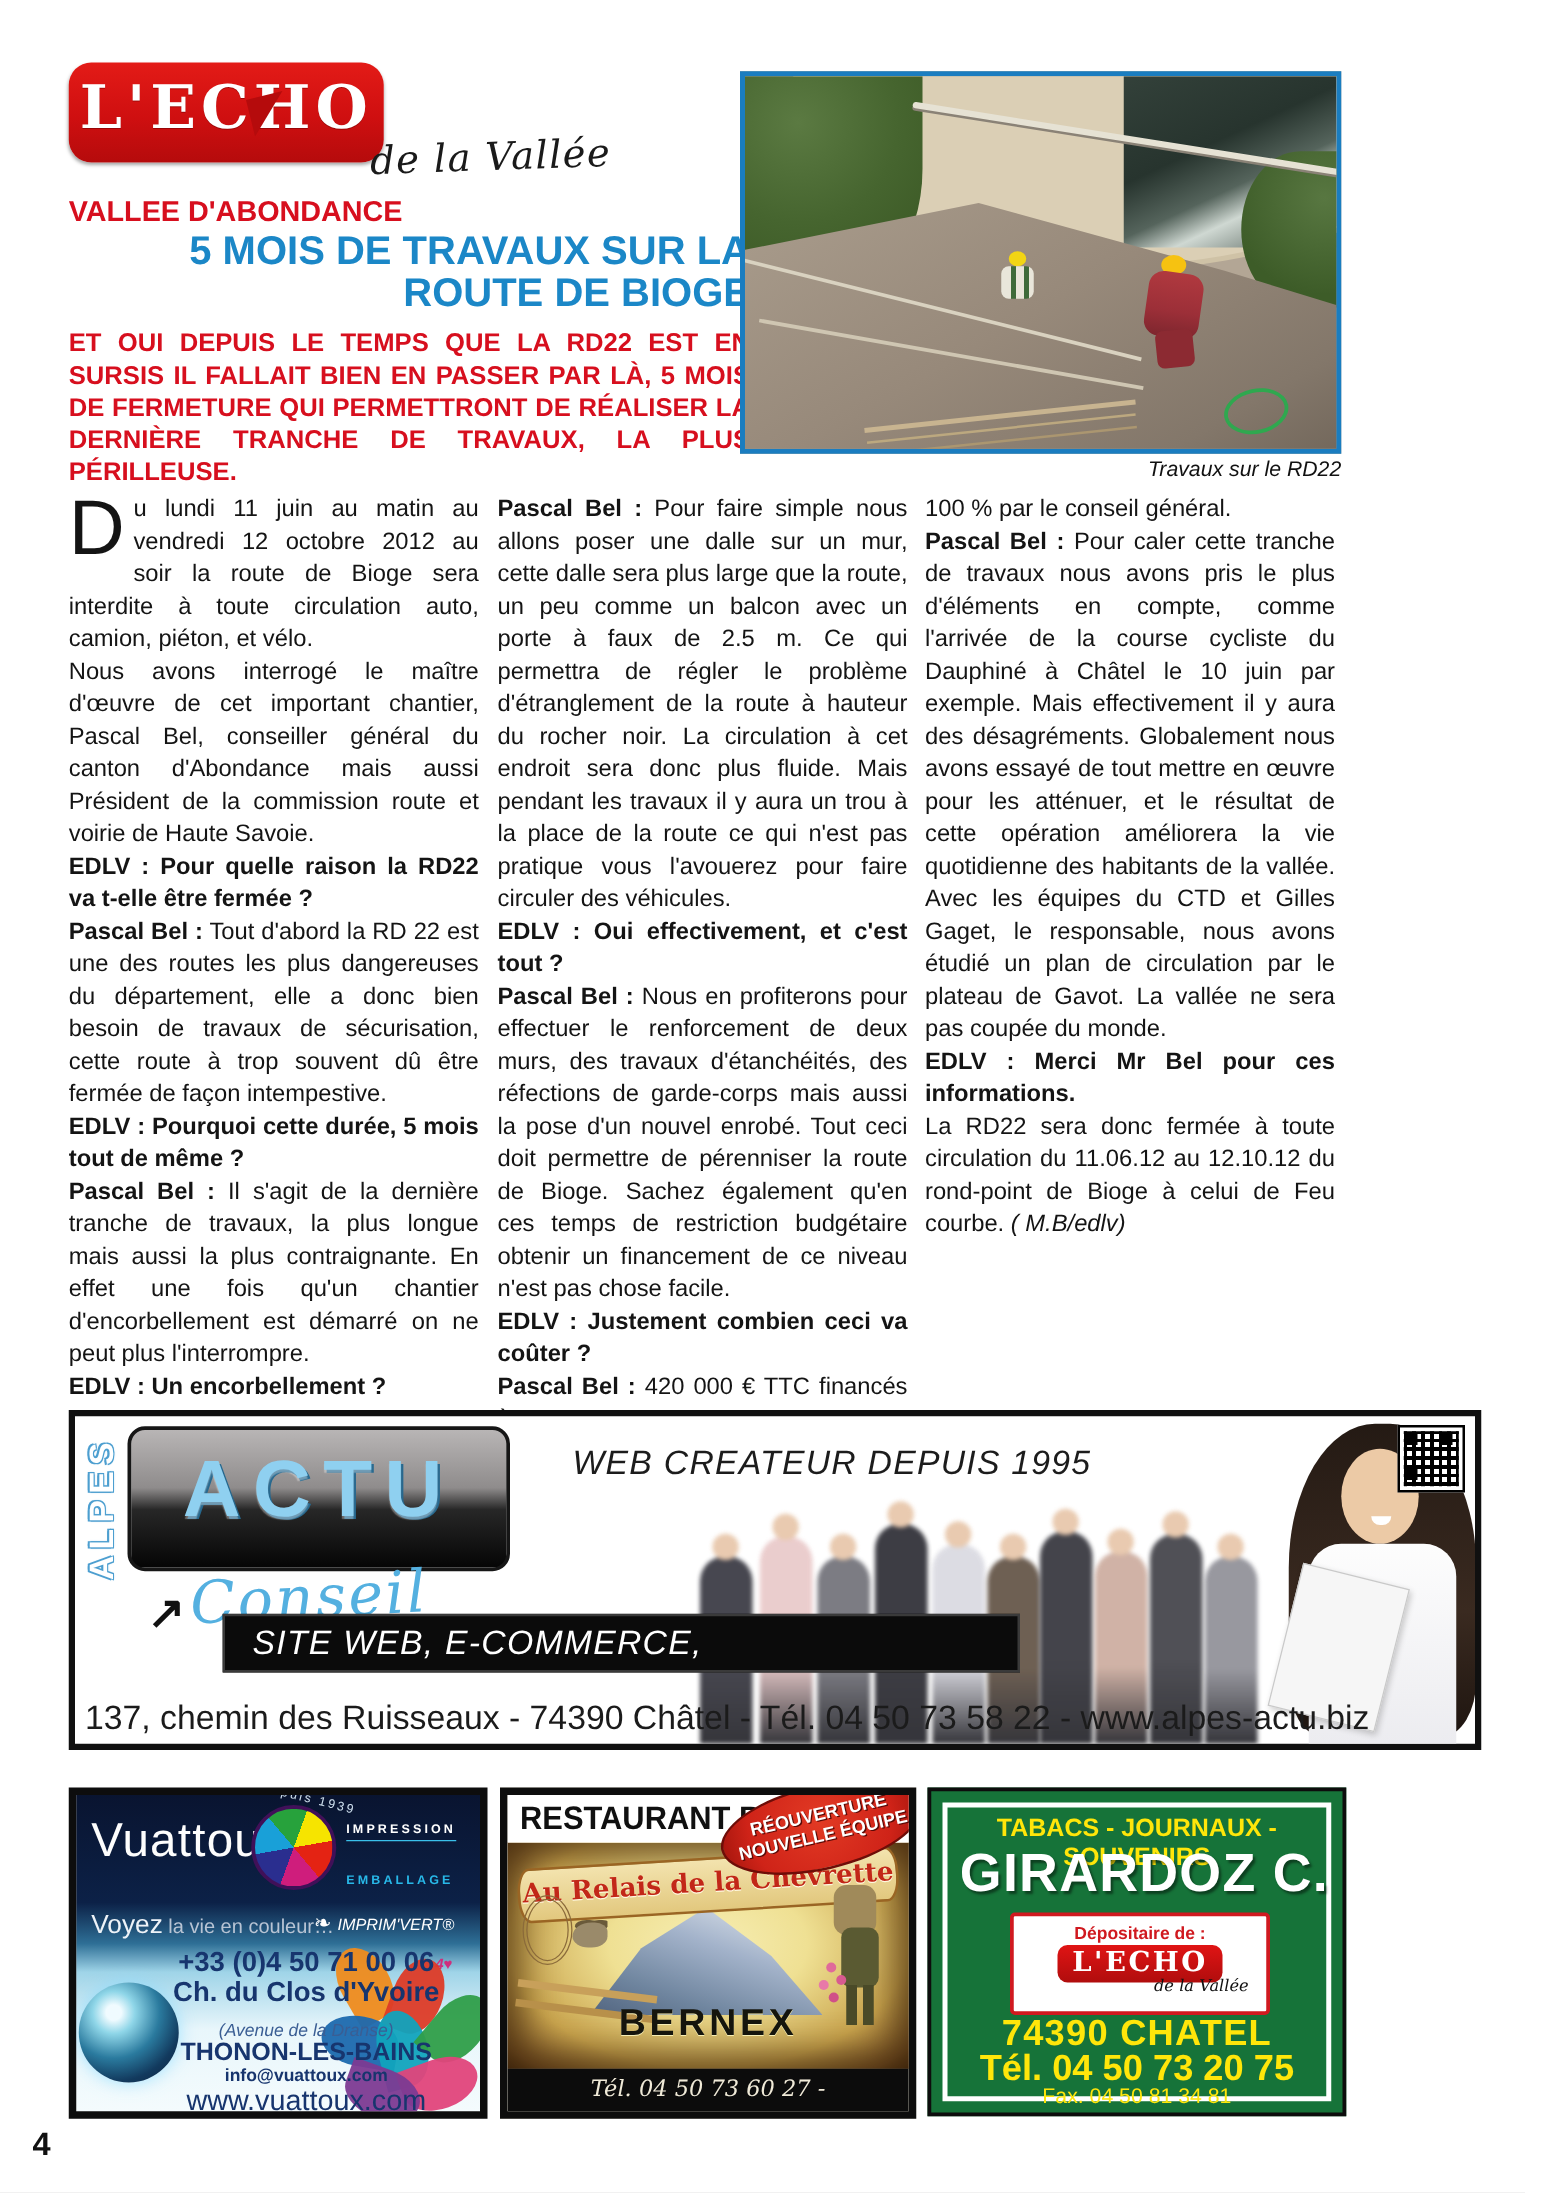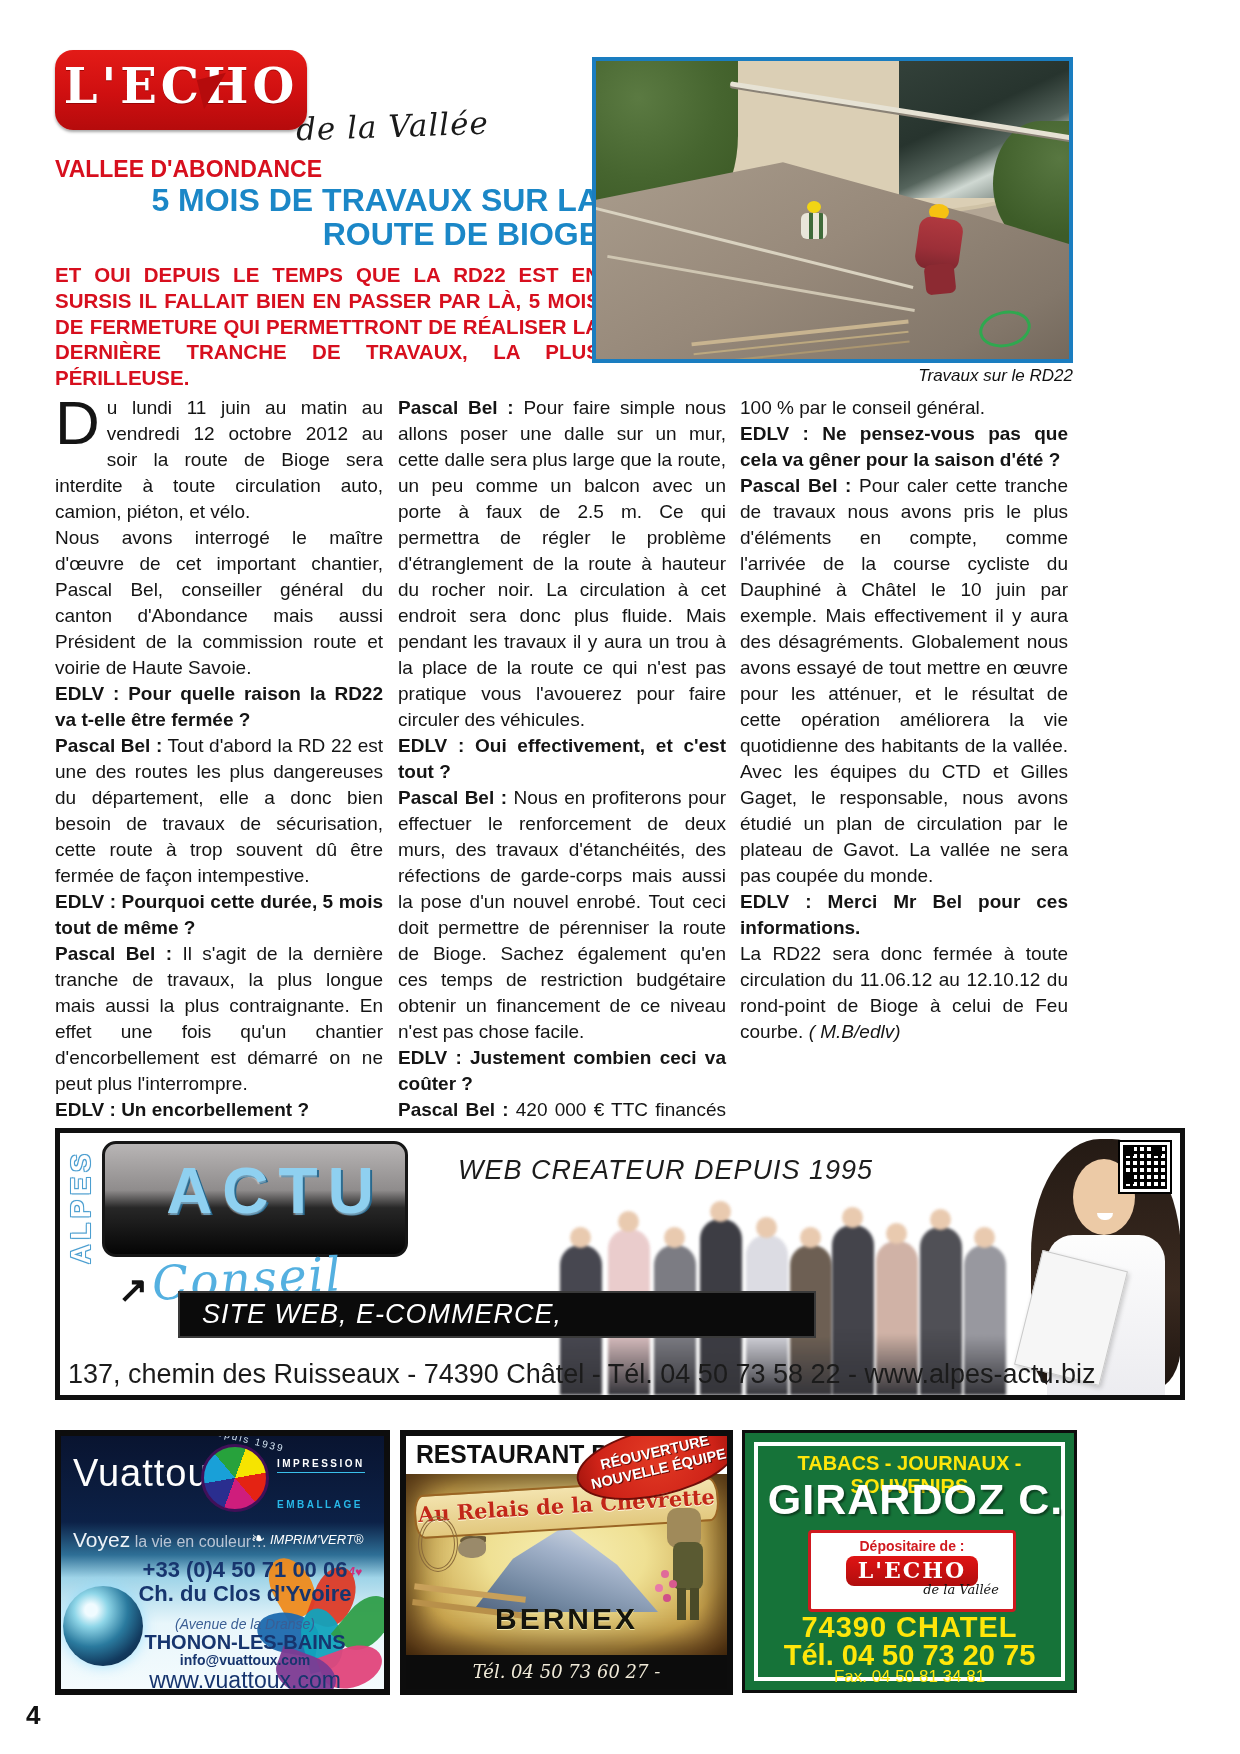--- a/index.html
+++ b/index.html
@@ -88,21 +88,21 @@
     box-shadow:28px 0 0 #000,0 28px 0 #000;}
   .actu-logo{position:absolute;left:6px;top:4px;width:390px;height:210px;}
   .actu-alpes{position:absolute;left:0;top:12px;writing-mode:vertical-rl;transform:rotate(180deg);
     font-size:27px;font-weight:bold;color:#fff;letter-spacing:5px;
     text-shadow:0 0 2px #4d9fd0,1px 1px 0 #4d9fd0,-1px -1px 0 #4d9fd0,1px -1px 0 #4d9fd0,-1px 1px 0 #4d9fd0;}
   .actu-box{position:absolute;left:36px;top:4px;width:300px;height:110px;border-radius:14px;
     border:3px solid #161616;
     background:linear-gradient(180deg,#b8b5b5 0%,#8f8c8c 42%,#272727 58%,#050505 100%);}
   .actu-word{position:absolute;left:0;top:10px;width:100%;text-align:center;font-size:64px;
     font-weight:bold;color:#8fd0f0;letter-spacing:10px;
-    text-shadow:0 2px 1px rgba(255,255,255,.35),2px 2px 0 #27688e;padding-left:20px;}
+    text-shadow:0 2px 1px rgba(255,255,255,.35),2px 2px 0 #27688e;}
   .actu-conseil{position:absolute;left:86px;top:114px;font-family:"DejaVu Serif",serif;
     font-style:italic;font-size:47px;color:#54b0e0;transform:rotate(-3deg);letter-spacing:2px;}
   .actu-arrow{position:absolute;left:52px;top:132px;font-size:36px;font-weight:bold;color:#111;
     font-style:normal;}
   .actu-tagline{position:absolute;left:398px;top:22px;font-style:italic;font-size:27px;color:#1c1c1c;
     letter-spacing:1px;}
   .actu-banner{position:absolute;left:118px;top:158px;width:614px;height:47px;background:#0b0b0b;
     color:#fff;font-style:italic;font-size:27px;line-height:47px;padding-left:24px;letter-spacing:1px;
     box-shadow:0 0 0 2px #3a3a3a inset;}
   .actu-address{position:absolute;left:8px;bottom:5px;font-size:27px;color:#1b1b1b;}
@@ -256,21 +256,20 @@
     </div>
   <div class="col" id="col2">
       <p><strong>Pascal Bel :</strong> Pour faire simple nous allons poser une dalle sur un mur, cette dalle sera plus large que la route, un peu comme un balcon avec un porte à faux de 2.5 m. Ce qui permettra de régler le problème d'étranglement de la route à hauteur du rocher noir. La circulation à cet endroit sera donc plus fluide. Mais pendant les travaux il y aura un trou à la place de la route ce qui n'est pas pratique vous l'avouerez pour faire circuler des véhicules.</p>
       <p class="q">EDLV : Oui effectivement, et c'est tout ?</p>
       <p><strong>Pascal Bel :</strong> Nous en profiterons pour effectuer le renforcement de deux murs, des travaux d'étanchéités, des réfections de garde-corps mais aussi la pose d'un nouvel enrobé. Tout ceci doit permettre de pérenniser la route de Bioge. Sachez également qu'en ces temps de restriction budgétaire obtenir un financement de ce niveau n'est pas chose facile.</p>
       <p class="q">EDLV : Justement combien ceci va coûter ?</p>
       <p><strong>Pascal Bel :</strong> 420 000 € TTC financés à</p>
     </div>
   <div class="col" id="col3">
       <p>100 % par le conseil général.</p>
-      <p class="q">EDLV : Ne pensez-vous pas que cela va gêner pour la saison d'été ?</p>
       <p><strong>Pascal Bel :</strong> Pour caler cette tranche de travaux nous avons pris le plus d'éléments en compte, comme l'arrivée de la course cycliste du Dauphiné à Châtel le 10 juin par exemple. Mais effectivement il y aura des désagréments. Globalement nous avons essayé de tout mettre en œuvre pour les atténuer, et le résultat de cette opération améliorera la vie quotidienne des habitants de la vallée. Avec les équipes du CTD et Gilles Gaget, le responsable, nous avons étudié un plan de circulation par le plateau de Gavot. La vallée ne sera pas coupée du monde.</p>
       <p class="q">EDLV : Merci Mr Bel pour ces informations.</p>
       <p>La RD22 sera donc fermée à toute circulation du 11.06.12 au 12.10.12 du rond-point de Bioge à celui de Feu courbe.<em> ( M.B/edlv)</em></p>
     </div>
 
   <div class="ad-actu">
     <div class="actu-people" id="actu-people">
         <div class="fig" style="left: 0px; height: 150px; background: linear-gradient(rgb(46, 46, 56) 0%, rgb(46, 46, 56) 60%, rgb(26, 26, 32) 100%);"></div>
         <div class="fig" style="left: 48px; height: 166px; background: linear-gradient(rgb(232, 198, 198) 0%, rgb(232, 198, 198) 60%, rgb(26, 26, 32) 100%);"></div>
         <div class="fig" style="left: 94px; height: 150px; background: linear-gradient(rgb(106, 106, 114) 0%, rgb(106, 106, 114) 60%, rgb(26, 26, 32) 100%);"></div>

